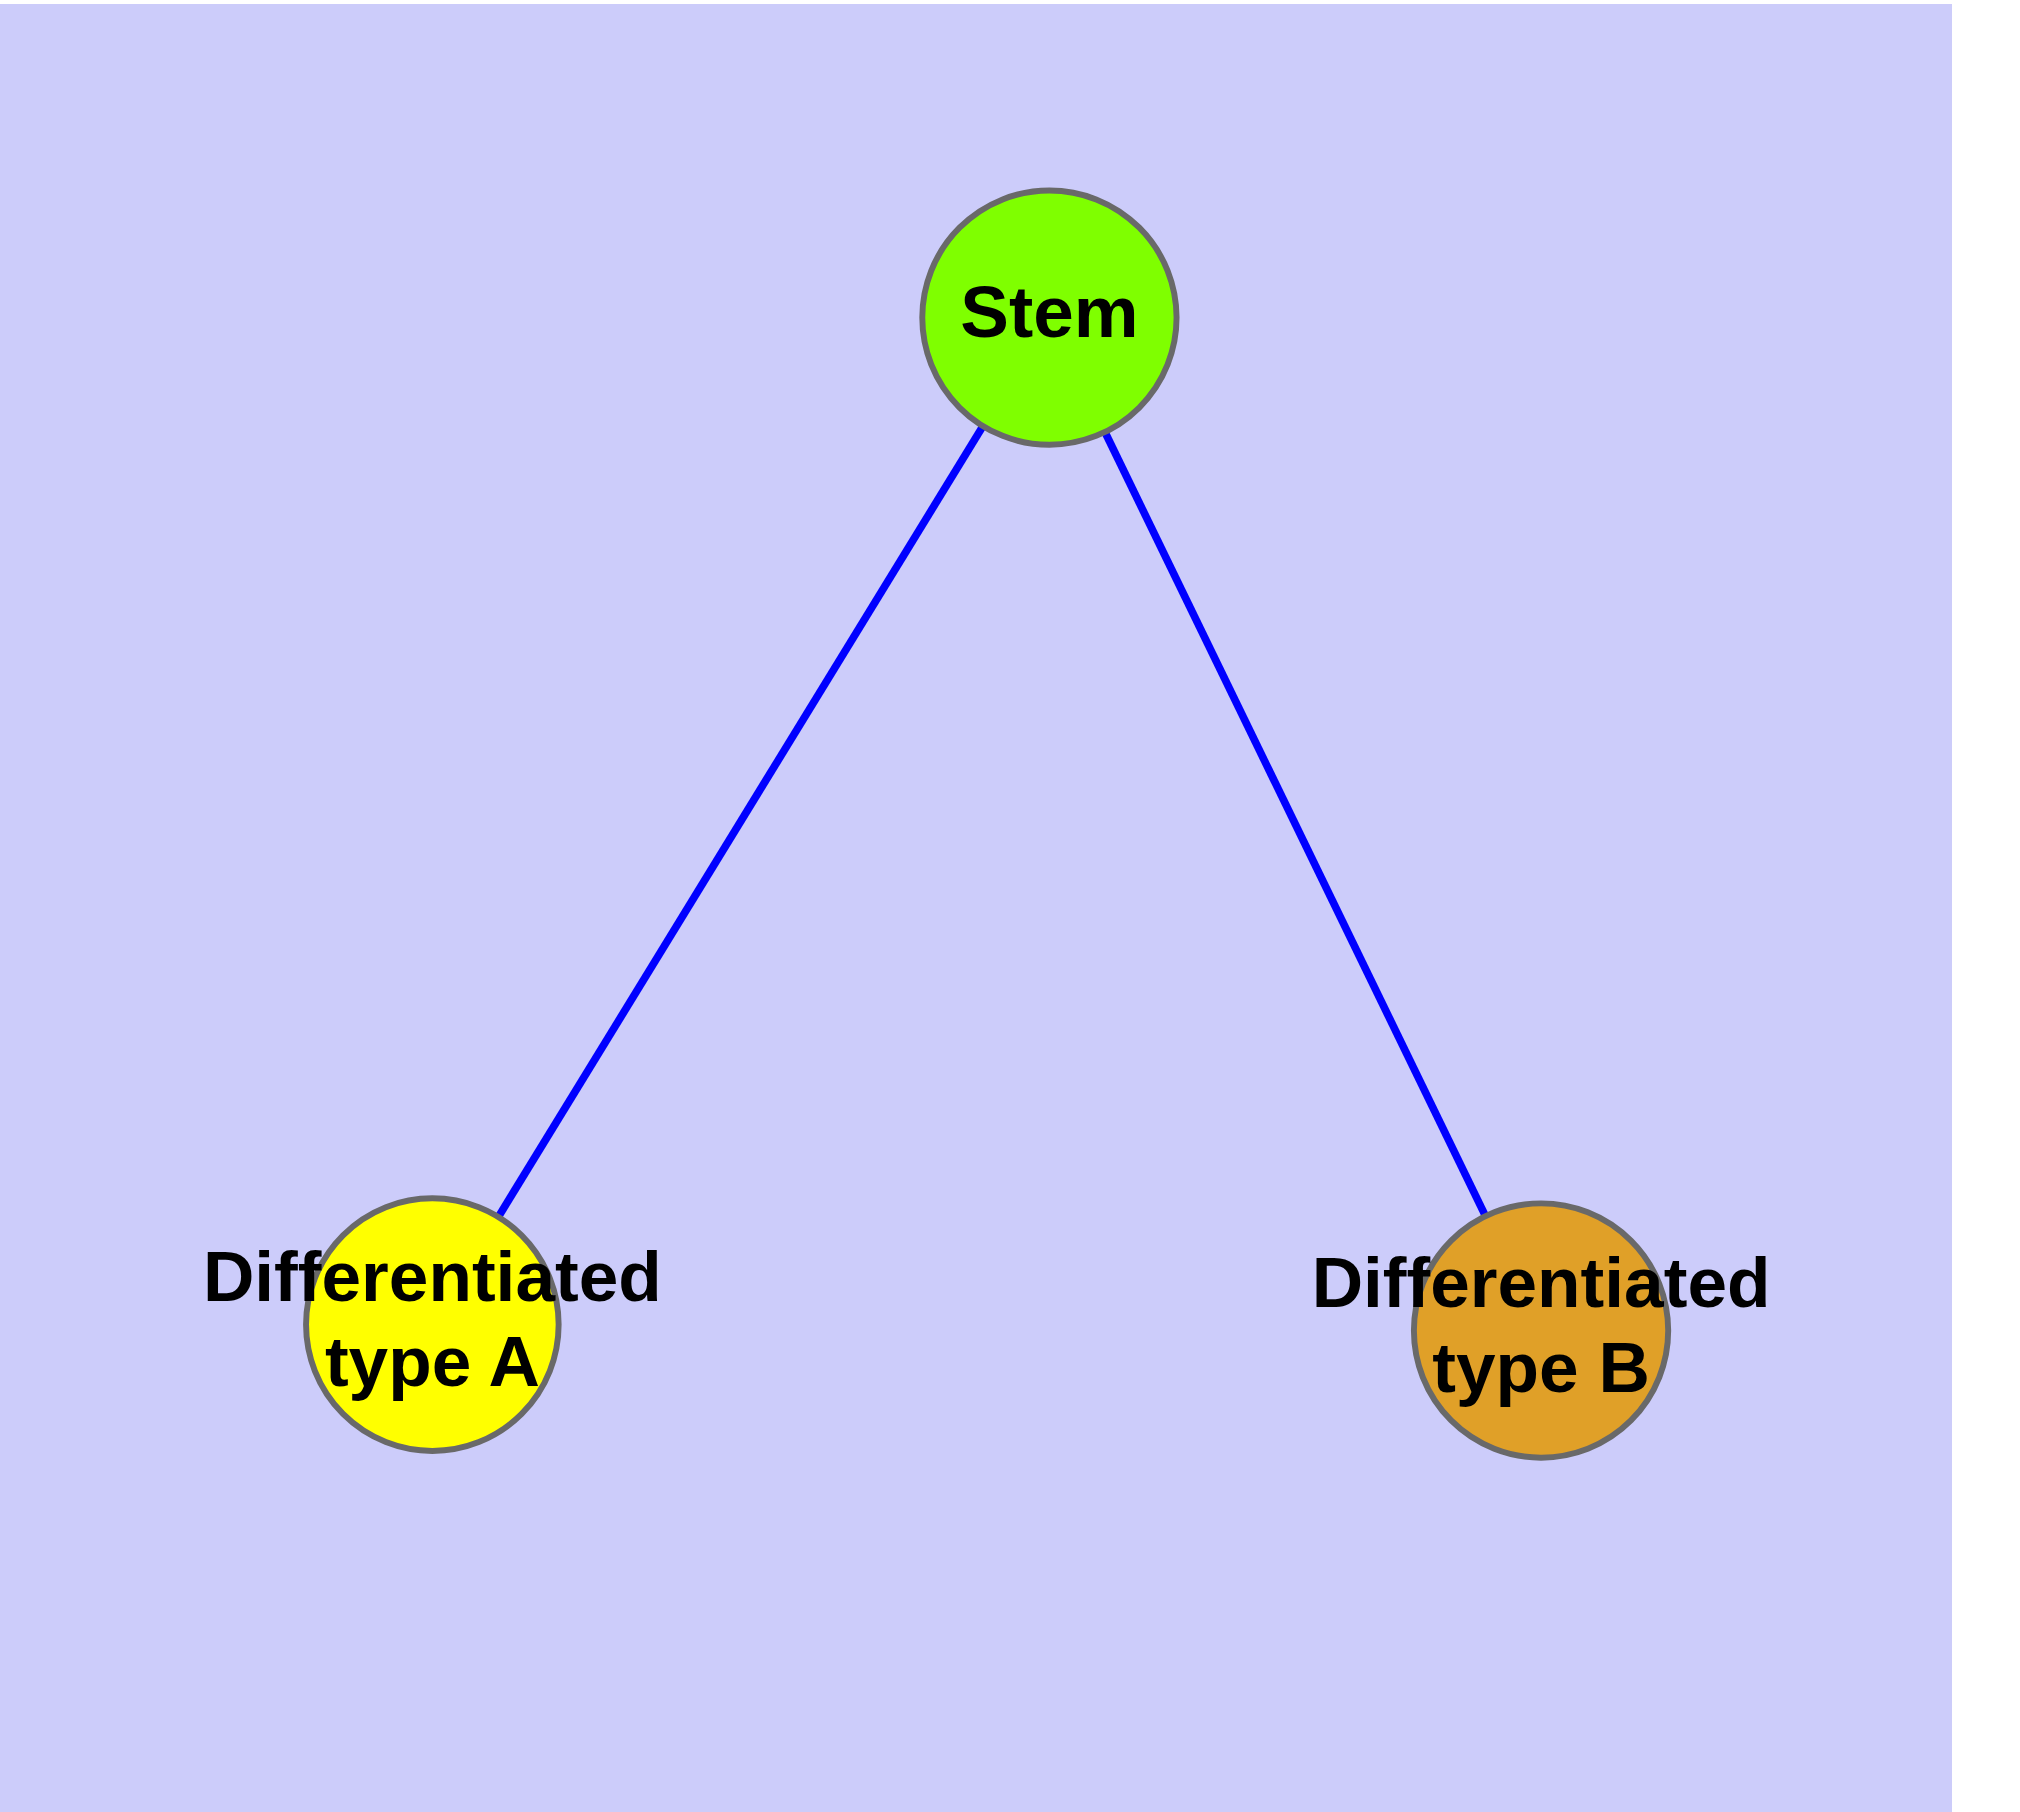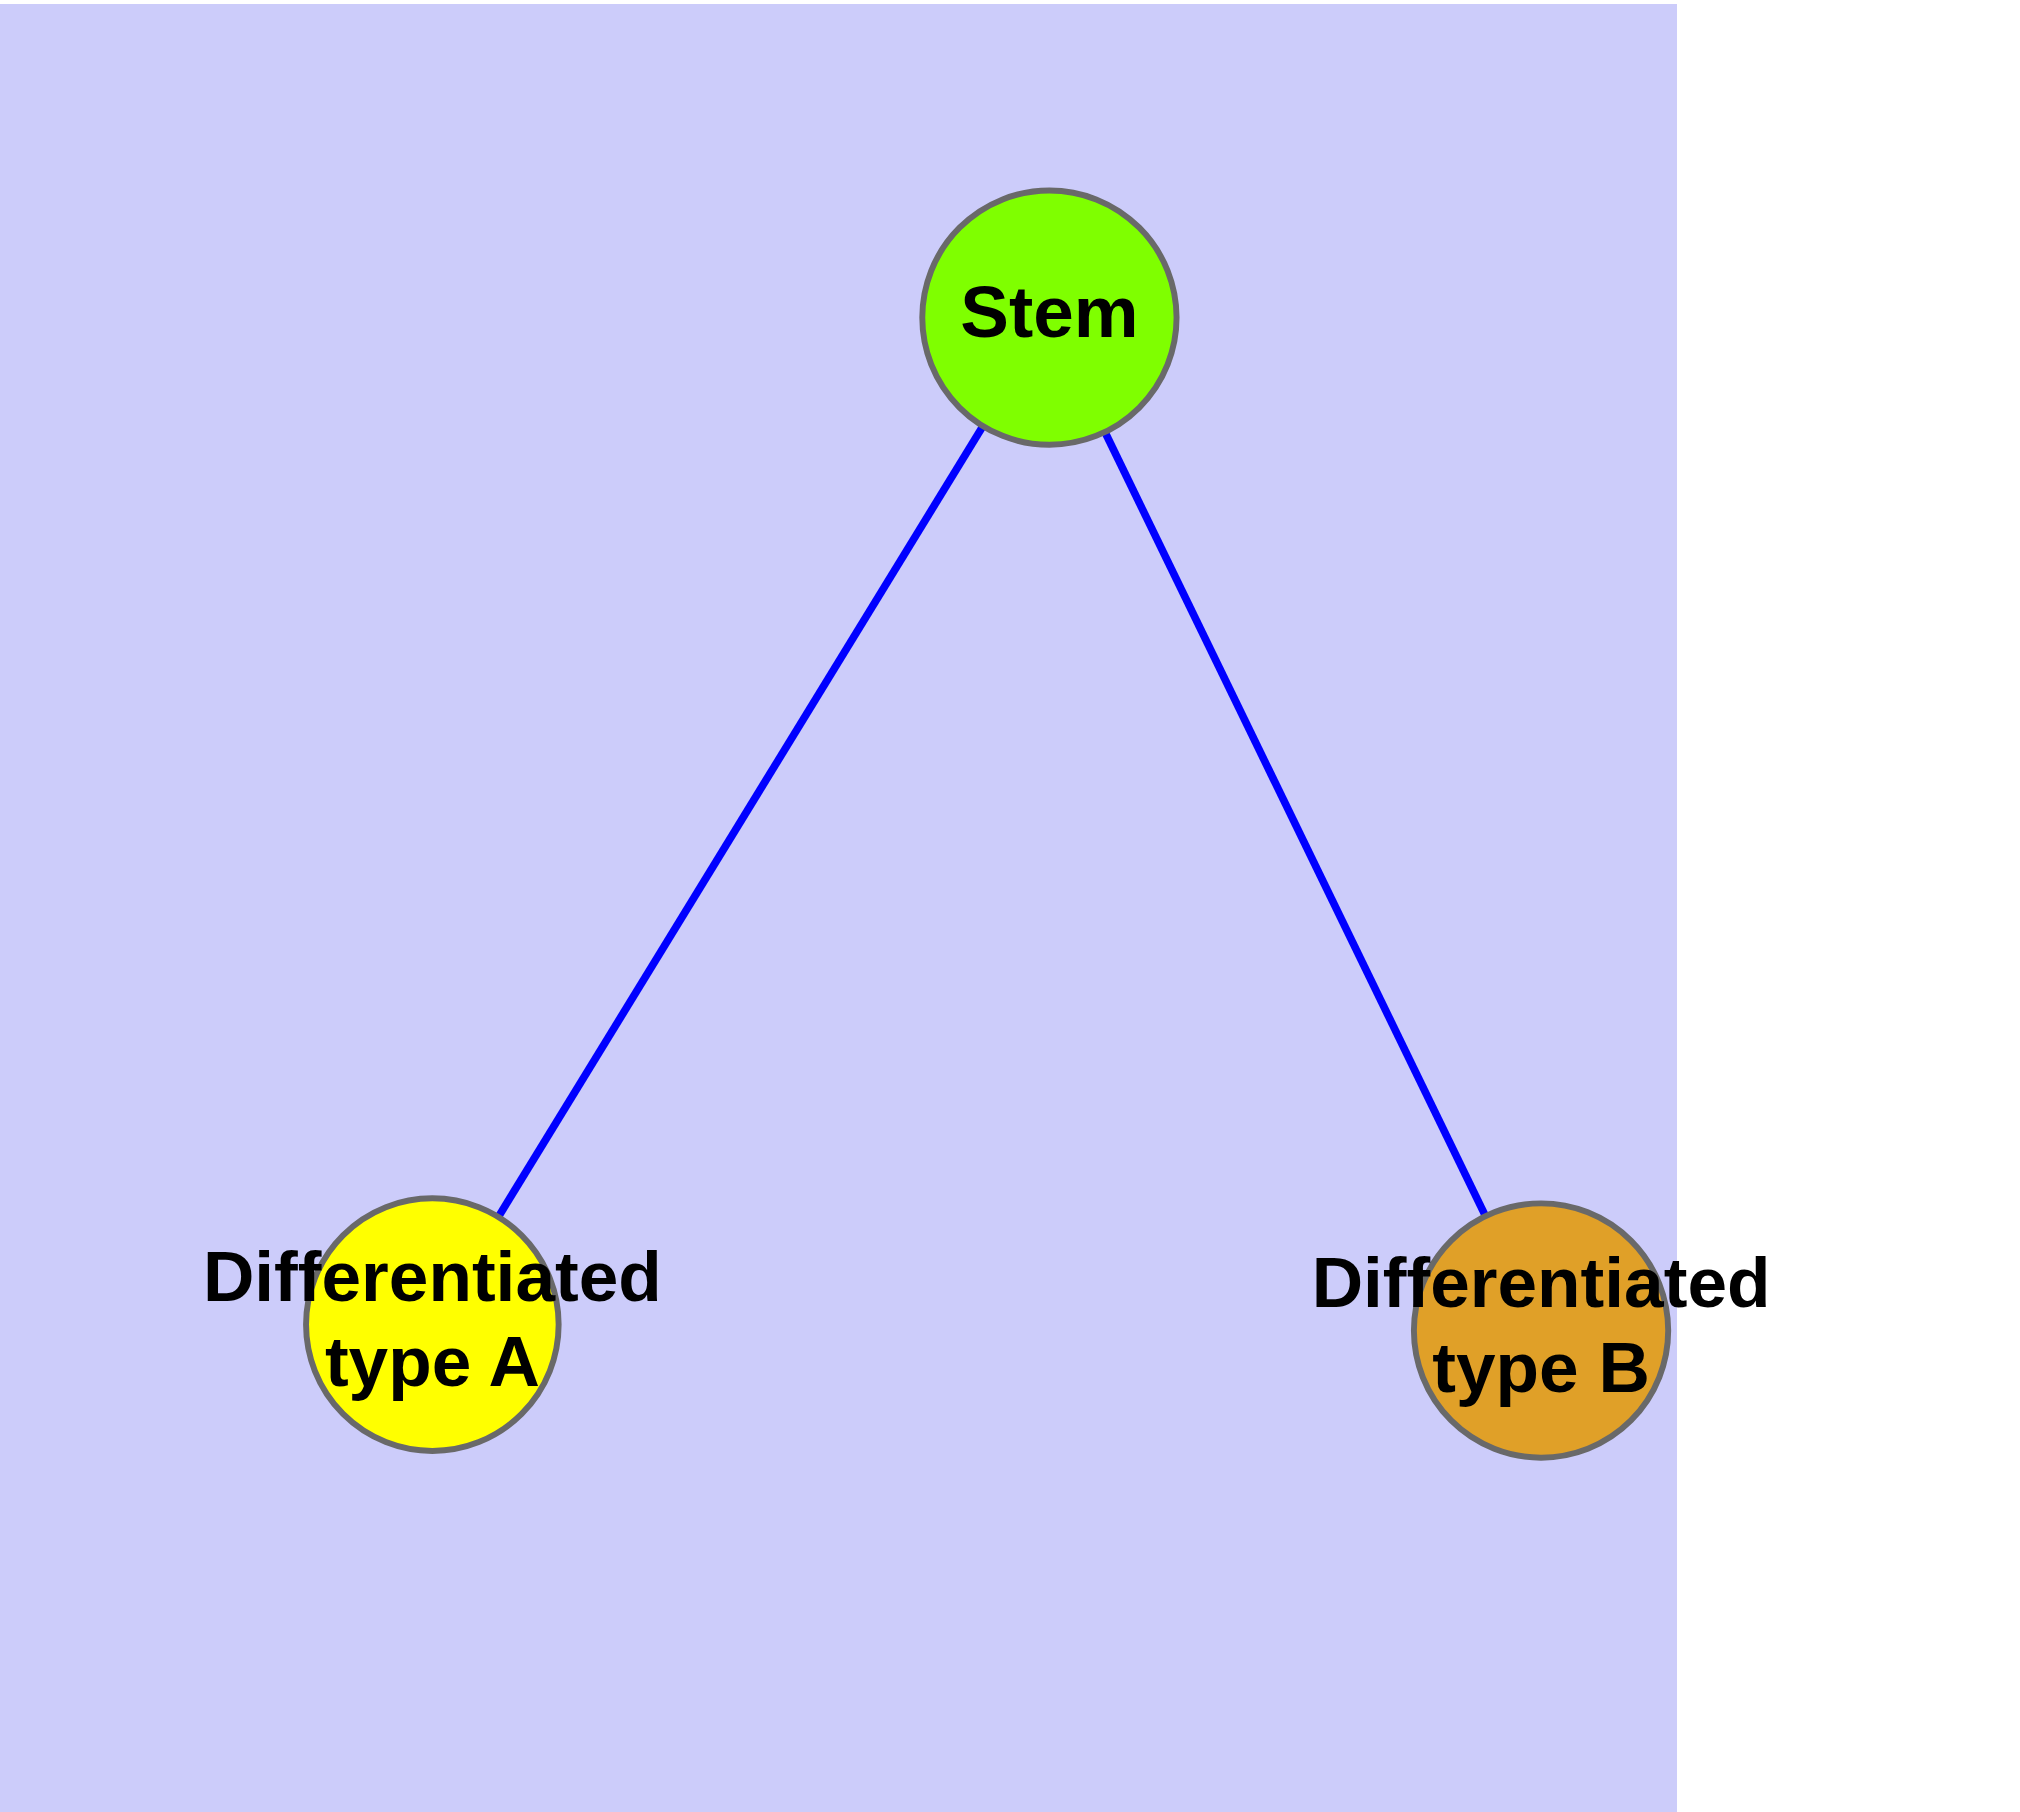--- a/index.html
+++ b/index.html
@@ -11,21 +11,21 @@
   body {
     width: 2021px;
     height: 1812px;
     overflow: hidden;
     font-family: "Liberation Sans", sans-serif;
   }
   #graph-canvas {
     position: absolute;
     left: 0;
     top: 4.2px;
-    width: 1677px;
+    width: 1952px;
     height: 1808px;
     background: #ccccfa;
   }
   #graph-svg {
     position: absolute;
     left: 0;
     top: 0;
     width: 2009px;
     height: 1808px;
     display: block;

